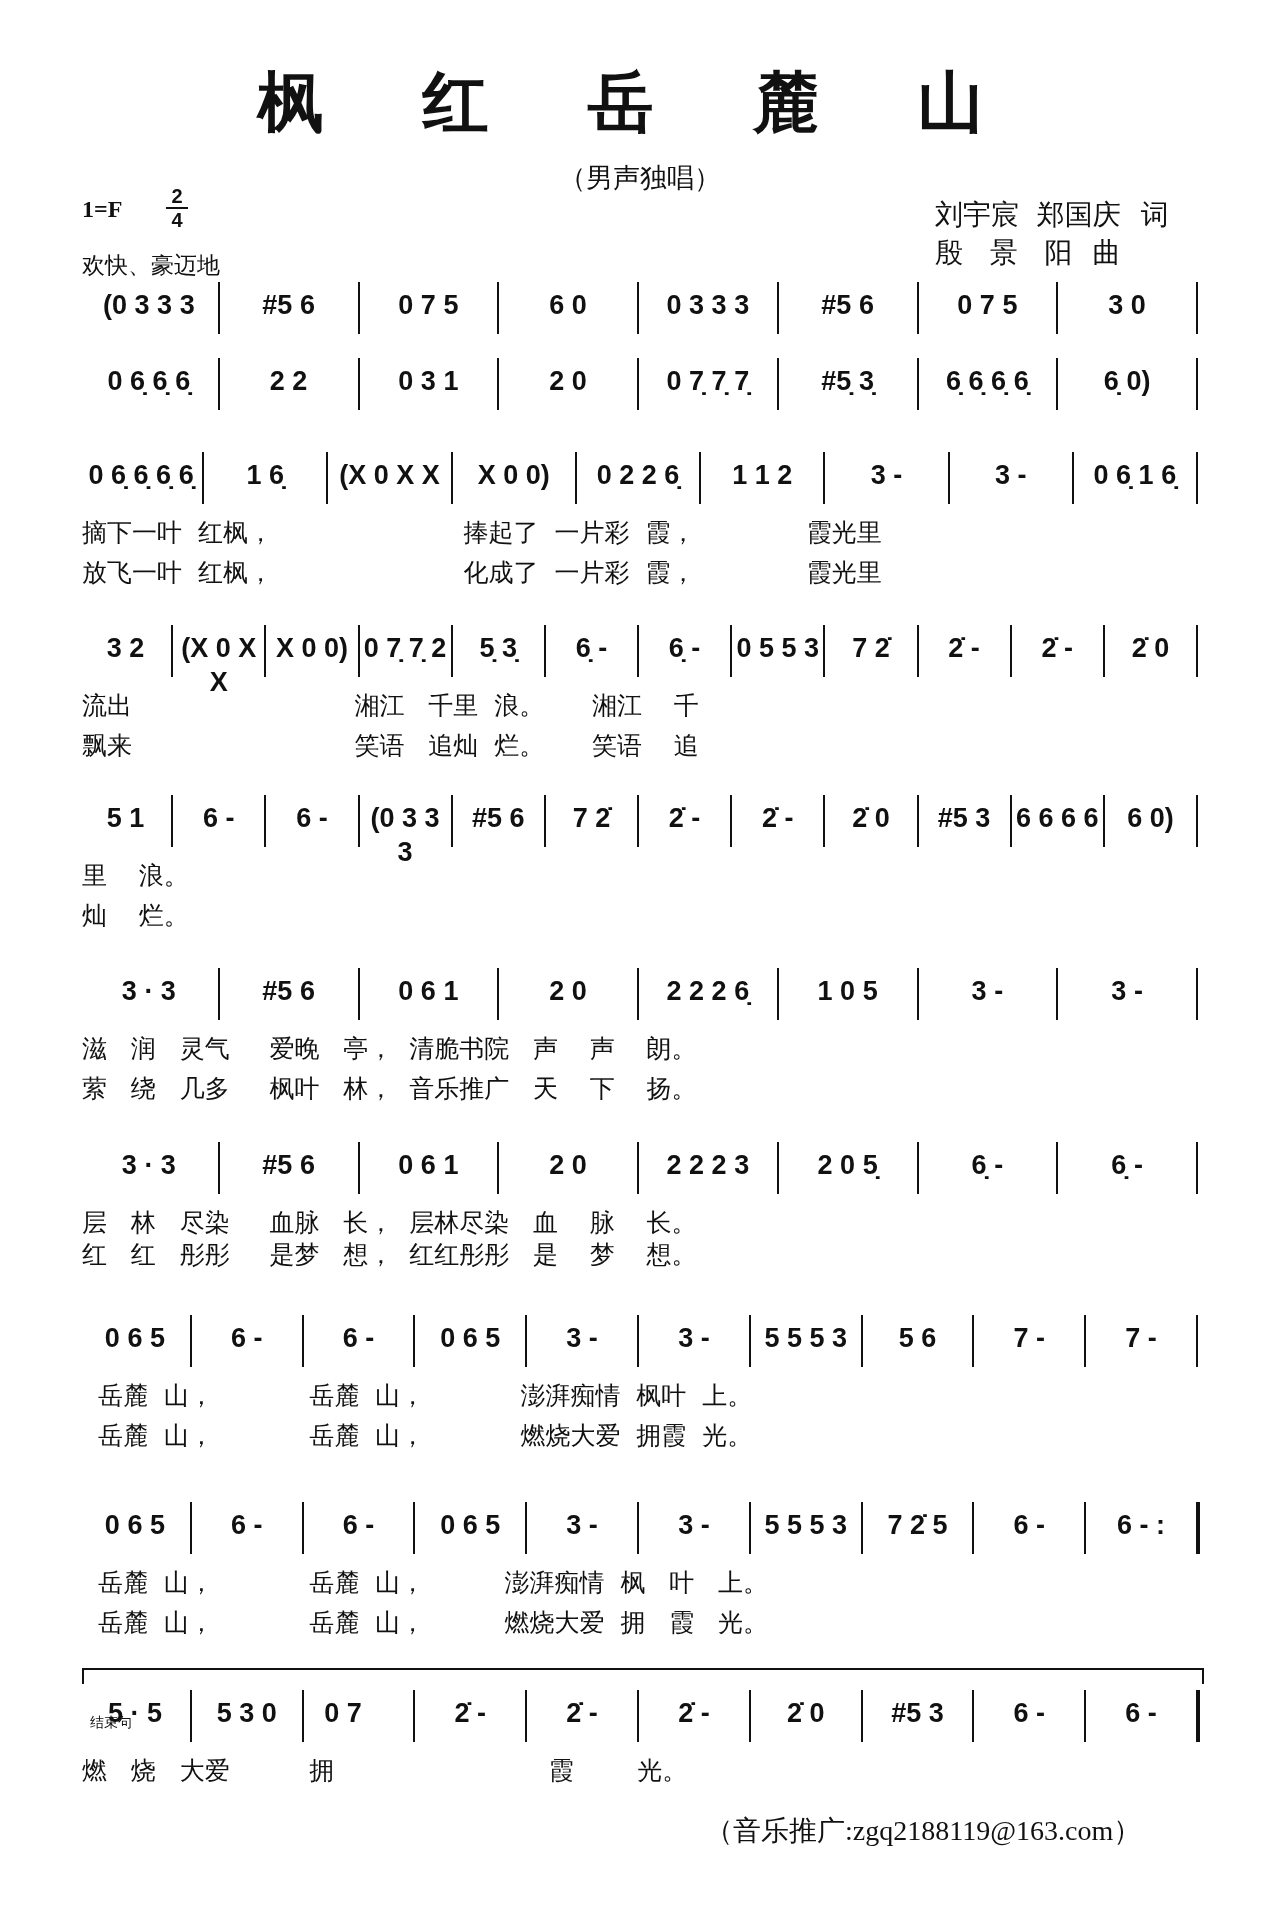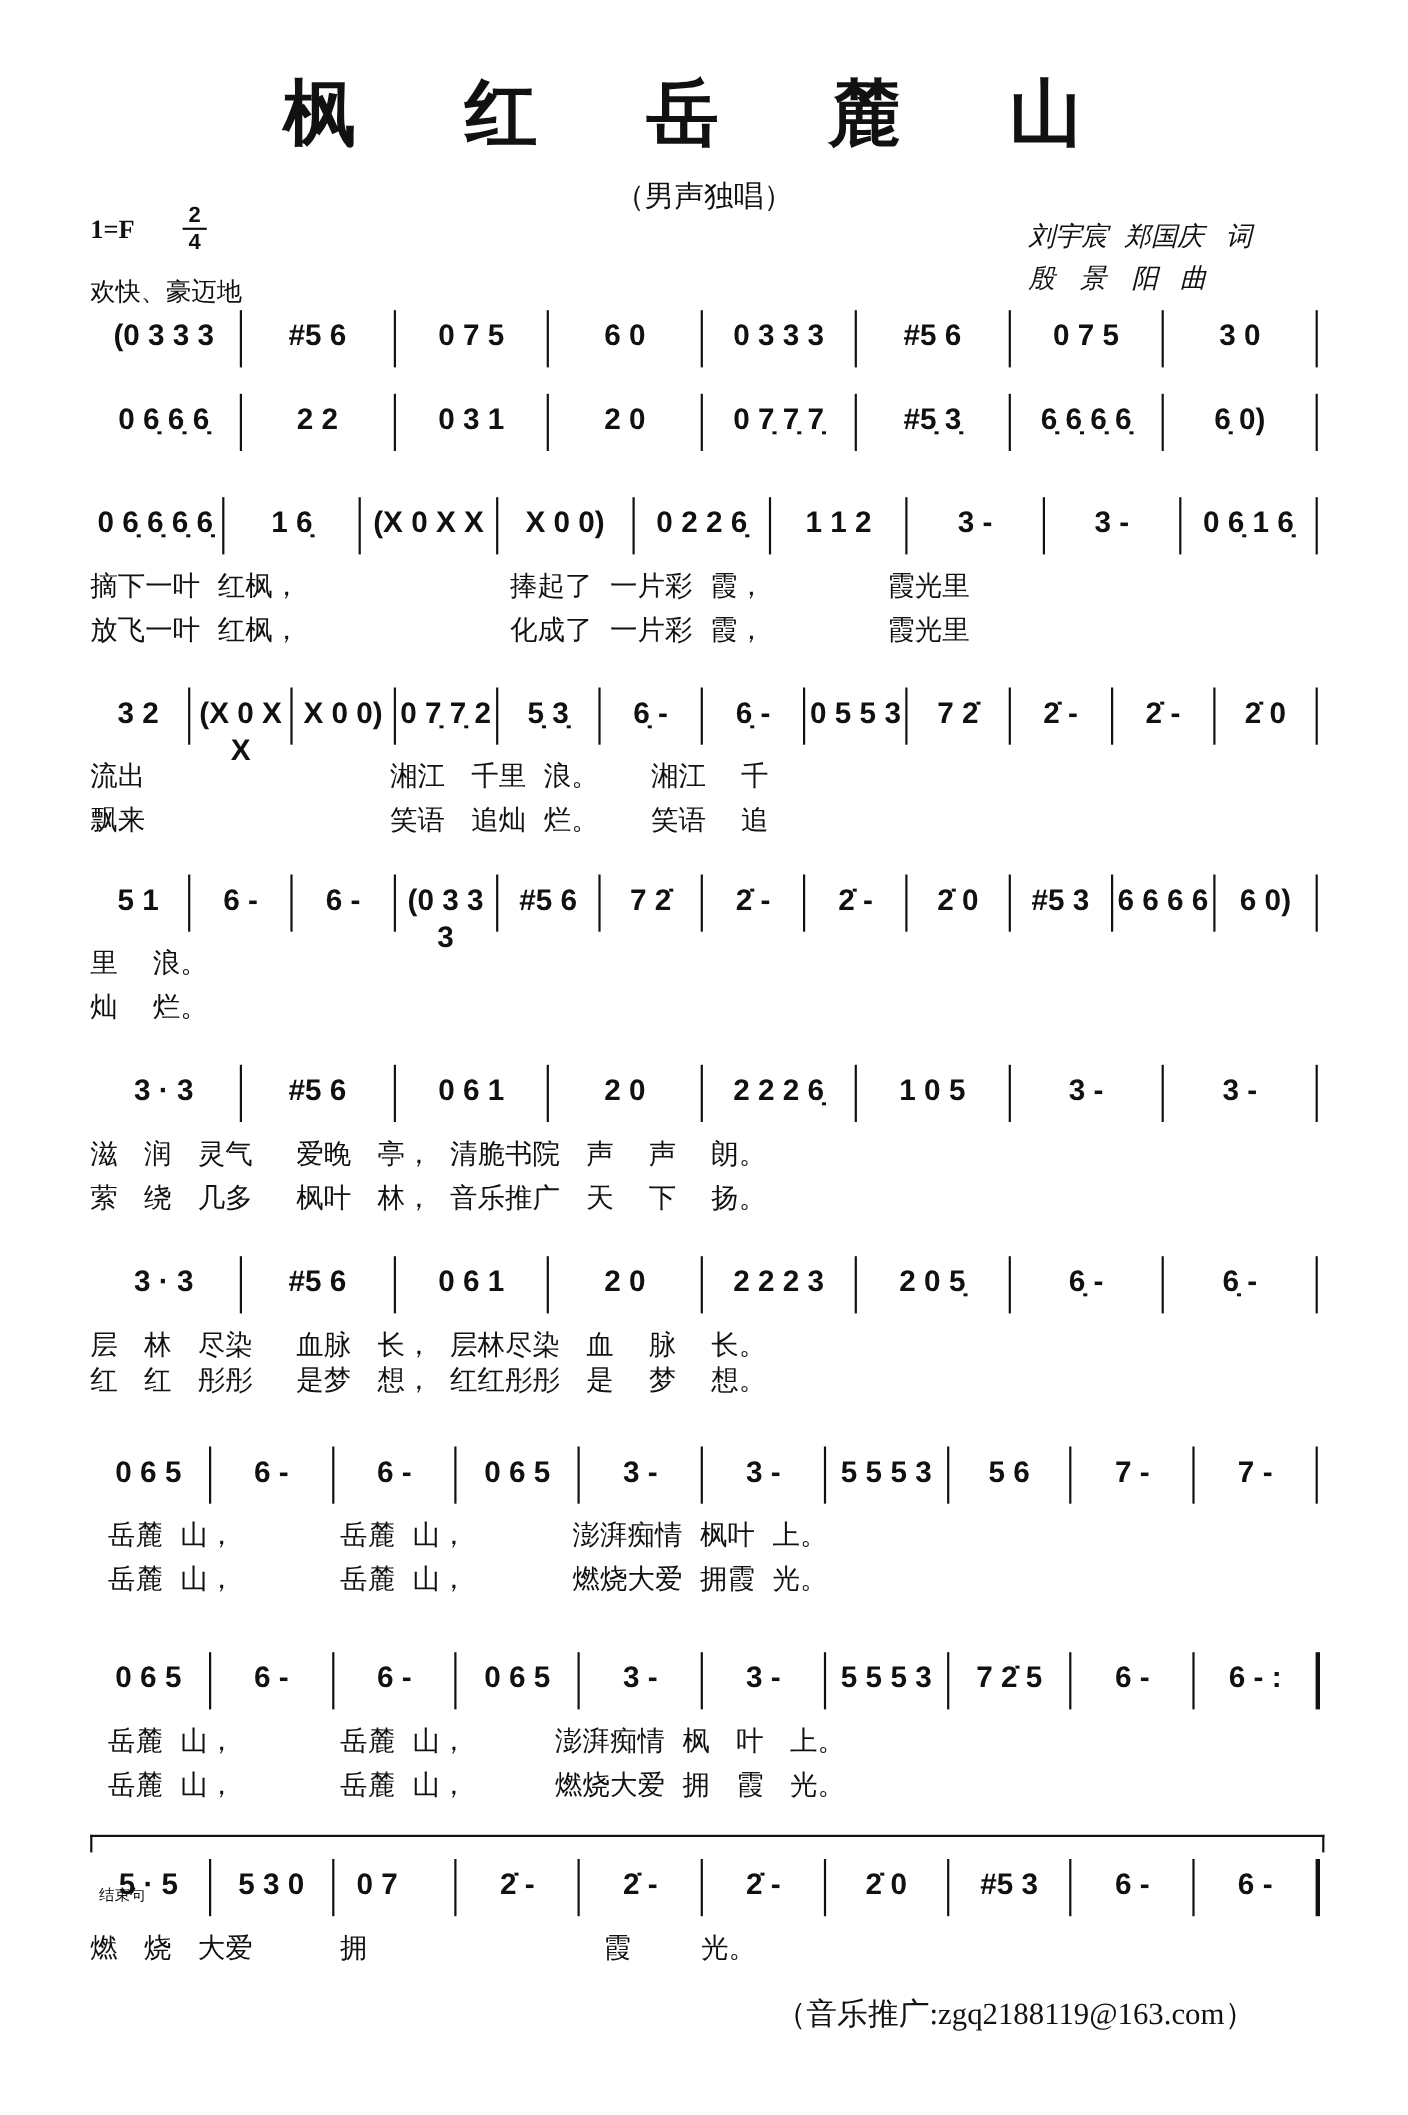--- a/index.html
+++ b/index.html
@@ -6,21 +6,21 @@
   body { width: 1280px; height: 1923px; position: relative; overflow: hidden;
          font-family: "Liberation Sans", "DejaVu Sans", sans-serif; color: #111; }
   .title { position: absolute; top: 58px; left: 0; width: 1279px; text-align: center;
            font-size: 66px; font-weight: bold; letter-spacing: 38px; font-family: "DejaVu Sans", sans-serif; }
   .subtitle { position: absolute; top: 160px; left: 0; width: 1280px; text-align: center;
               font-size: 27px; font-family: "DejaVu Serif", serif; }
   .key { position: absolute; top: 196px; left: 82px; font-size: 24px; font-weight: bold; font-family: "Liberation Serif", serif; }
   .timesig { position: absolute; top: 186px; left: 166px; width: 22px; text-align: center; font-size: 20px; font-weight: bold; line-height: 20px; }
   .timesig .line { border-top: 2px solid #111; margin: 1px 0; }
   .tempo { position: absolute; top: 250px; left: 82px; font-size: 23px; font-family: "DejaVu Serif", serif; }
-  .credits { position: absolute; top: 196px; left: 935px; font-size: 24px; line-height: 38px; font-family: "DejaVu Sans", sans-serif; font-style: italic; }
+  .credits { position: absolute; top: 196px; left: 935px; font-size: 28px; line-height: 38px; font-family: "DejaVu Sans", sans-serif; }
   .credits .row { display: flex; }
   .footer { position: absolute; top: 1812px; left: 705px; font-size: 28px; font-family: "Liberation Serif", serif; }
 
   .system { position: absolute; left: 0; width: 1280px; }
   .bar { position: absolute; top: 0; width: 2px; height: 52px; background: #111; }
   .bar.double-end { width: 4px; }
   .measure { position: absolute; top: 6px; height: 44px; display: flex; align-items: flex-start;
              justify-content: space-around; font-size: 27px; font-weight: bold; }
   .n { position: relative; display: inline-block; min-width: 16px; text-align: center; line-height: 34px; }
   .lyric { position: absolute; left: 0; font-size: 25px; font-family: "DejaVu Sans", sans-serif; white-space: pre; }

